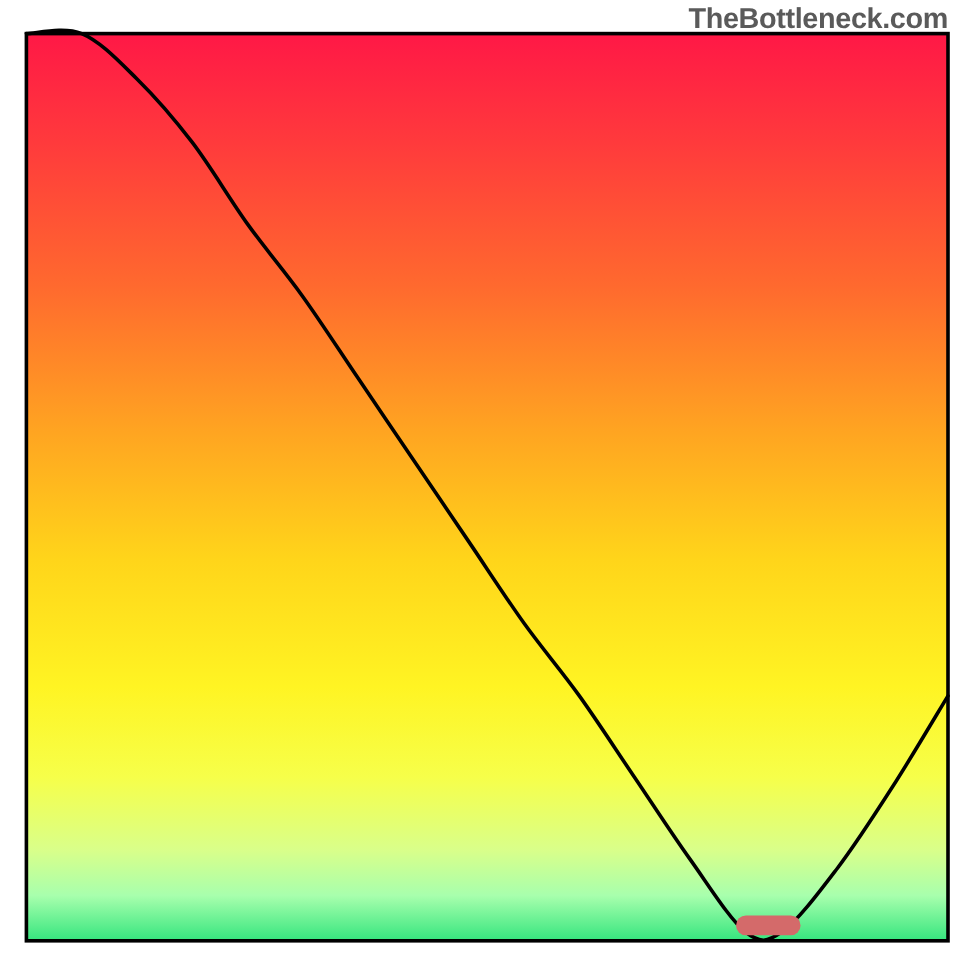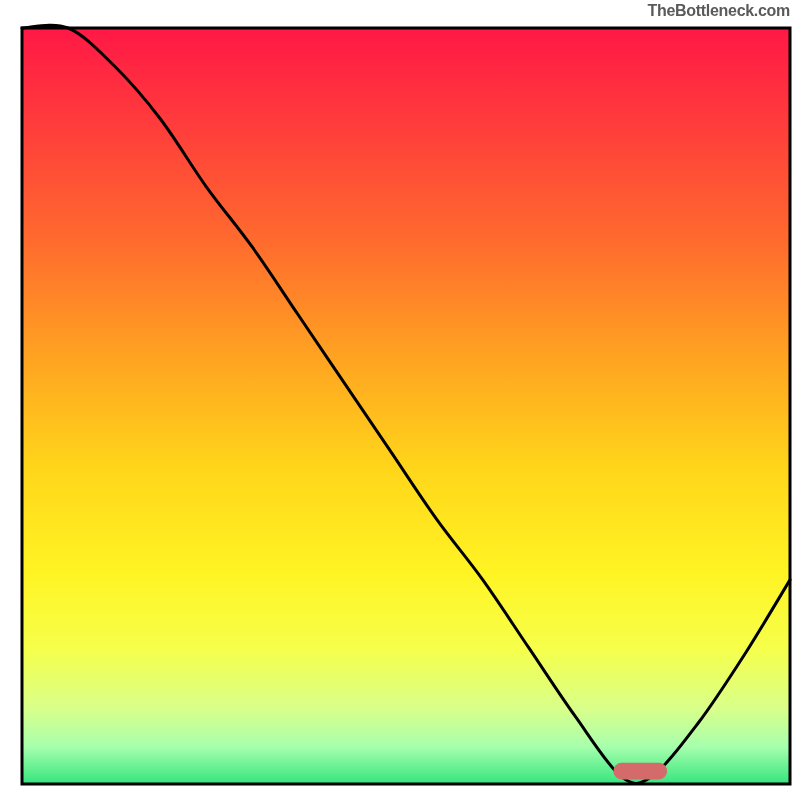--- a/index.html
+++ b/index.html
@@ -13,21 +13,21 @@
   }
   .container {
     position: relative;
     width: 800px;
     height: 800px;
   }
   .watermark {
     position: absolute;
     top: 2px;
     right: 10px;
-    font-size: 16px;
+    font-size: 24px;
     font-weight: 600;
     color: #5a5a5a;
     letter-spacing: -0.3px;
     z-index: 10;
   }
   svg.plot {
     position: absolute;
     top: 0;
     left: 0;
   }

